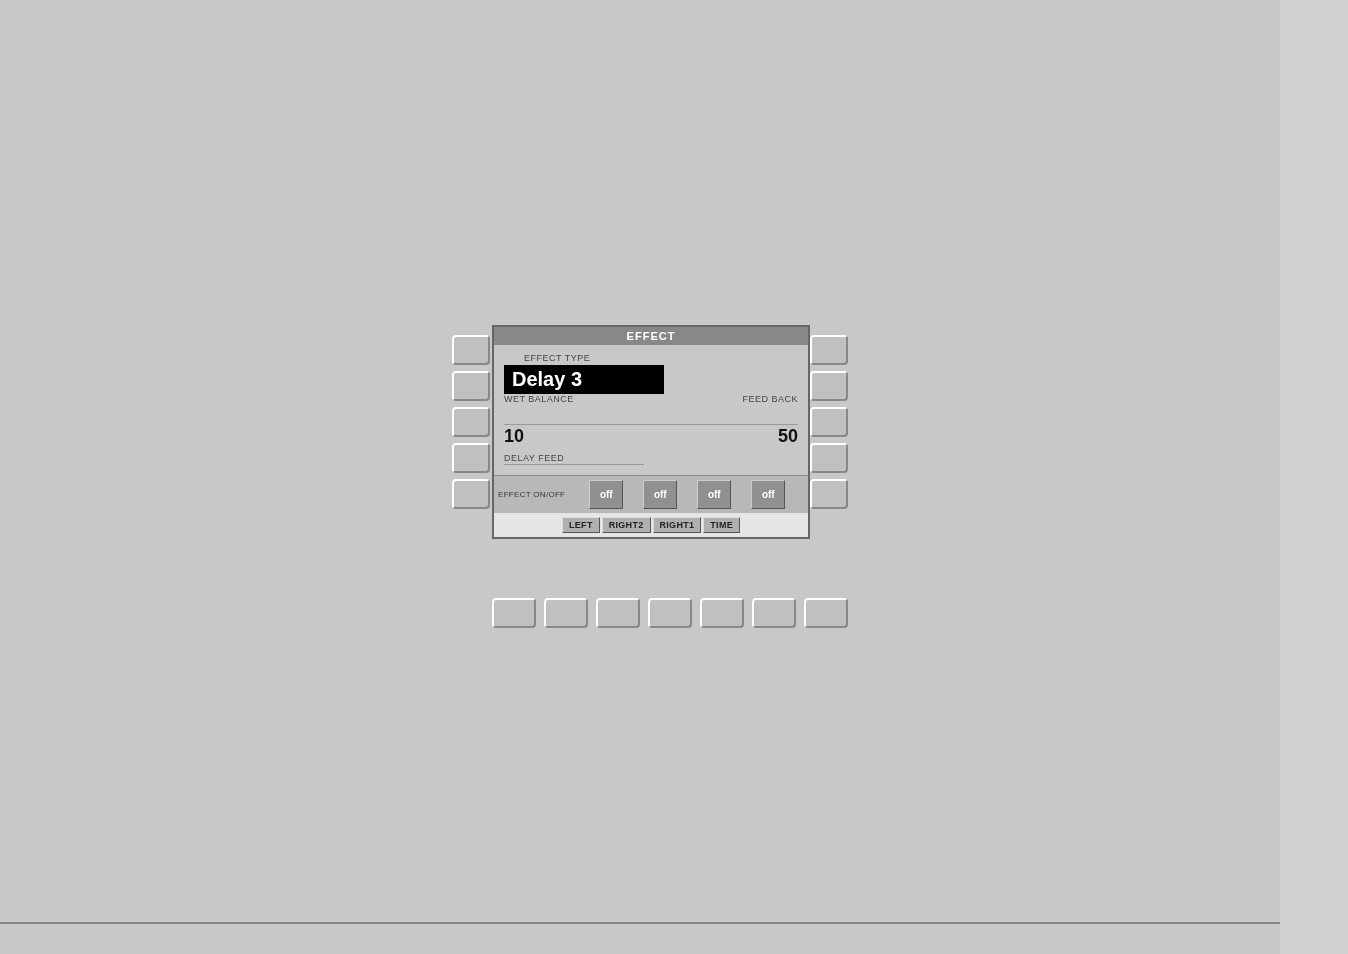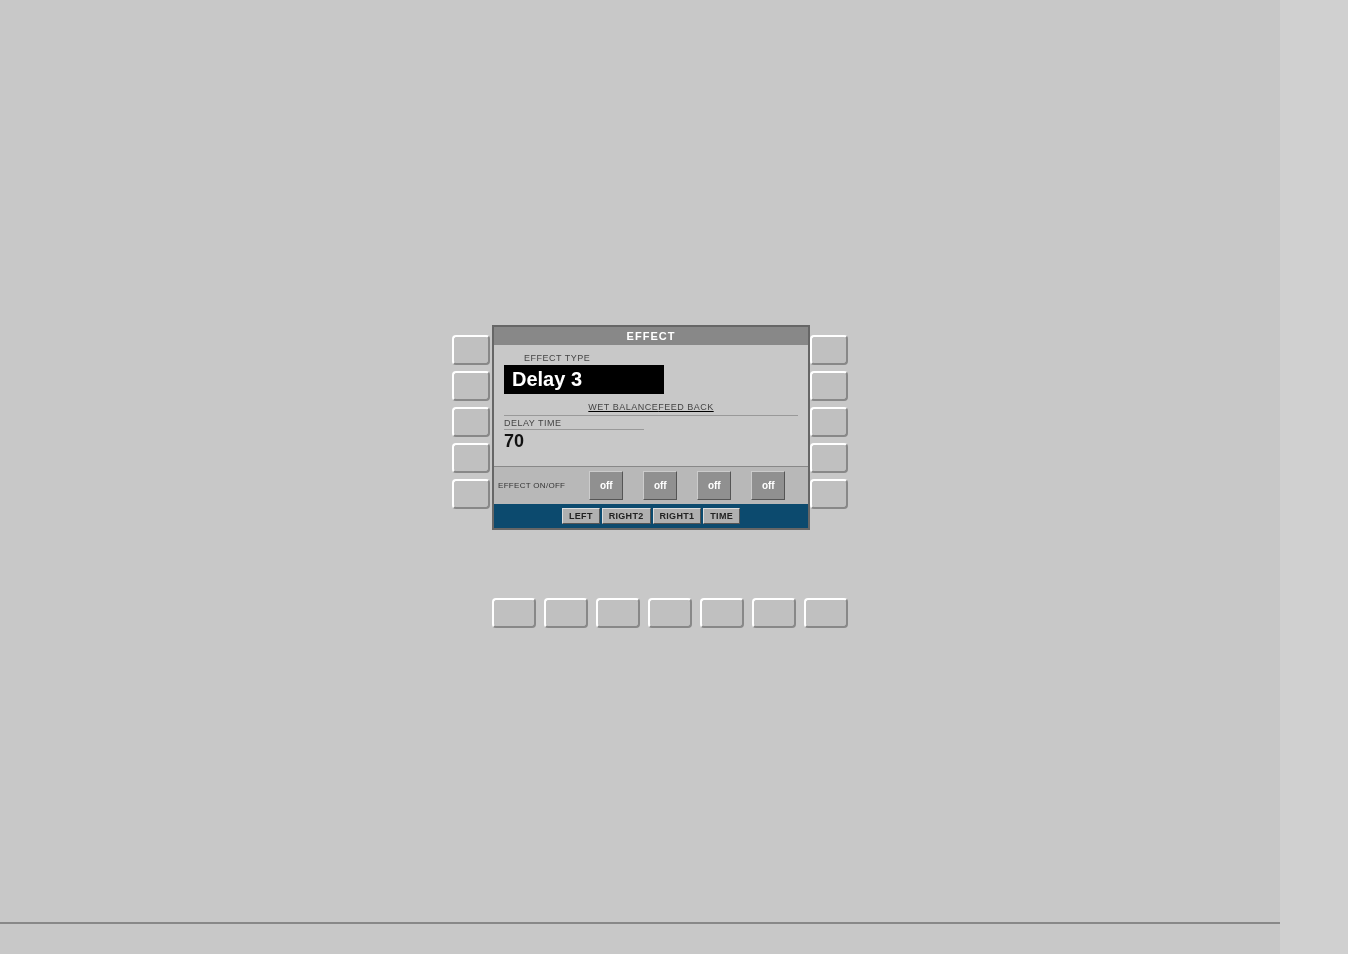--- a/index.html
+++ b/index.html
@@ -115,21 +115,21 @@
     }
 
     .effect-type-value {
       background: #000;
       color: #fff;
       font-size: 20px;
       font-weight: bold;
       padding: 3px 8px;
       display: inline-block;
       min-width: 160px;
-      margin-bottom: 8px;
+      margin-bottom: 0;
     }
 
     .param-label {
       font-size: 9px;
       color: #444;
       letter-spacing: 0.5px;
       margin-bottom: 1px;
     }
 
     .param-value {
@@ -167,21 +167,21 @@
       font-size: 10px;
       font-weight: bold;
       padding: 8px 7px;
       cursor: pointer;
       min-width: 34px;
       text-align: center;
     }
 
     
     .tab-bar {
-      background: #0c4a6e;
+      background: #e5e5e5;
       display: flex;
       justify-content: center;
       gap: 2px;
       padding: 4px 4px;
     }
 
     .tab-btn {
       background: #b0b0b0;
       border: 1px solid #555;
       border-top-color: #ddd;
@@ -221,31 +221,34 @@
       <span>EFFECT</span>
     </div>
 
     <div class="panel-content">
 
       
       <div class="effect-type-label">EFFECT TYPE</div>
       <div class="effect-type-value">Delay 3</div>
 
       
-      <div style="display:flex; align-items:flex-start; justify-content:center; margin-bottom:2px;text-decoration:underline;">
+      <div style="display:flex; align-items:flex-start; justify-content:space-between; margin-bottom:19px;">
         <span class="param-label">WET BALANCE</span>
         <span class="param-label">FEED BACK</span>
       </div>
       
       <div style="height:1px; background:#999; margin-bottom:2px;"></div>
-
-      
-      <div class="param-label">DELAY TIME</div>
+      <div style="display:flex; justify-content:space-between; margin-bottom:8px;">
+        <span class="param-value">10</span>
+        <span class="param-value">50</span>
+      </div>
+
+      
+      <div class="param-label">DELAY FEED</div>
       <div style="height:1px; background:#999; width:140px; margin-bottom:2px;"></div>
-      <div class="param-value" style="margin-bottom:8px;">70</div>
 
     </div>
 
     <div class="effect-onoff-row">
       <span class="effect-onoff-label">EFFECT ON/OFF</span>
       <button class="off-btn">off</button>
       <button class="off-btn">off</button>
       <button class="off-btn">off</button>
       <button class="off-btn">off</button>
     </div>

